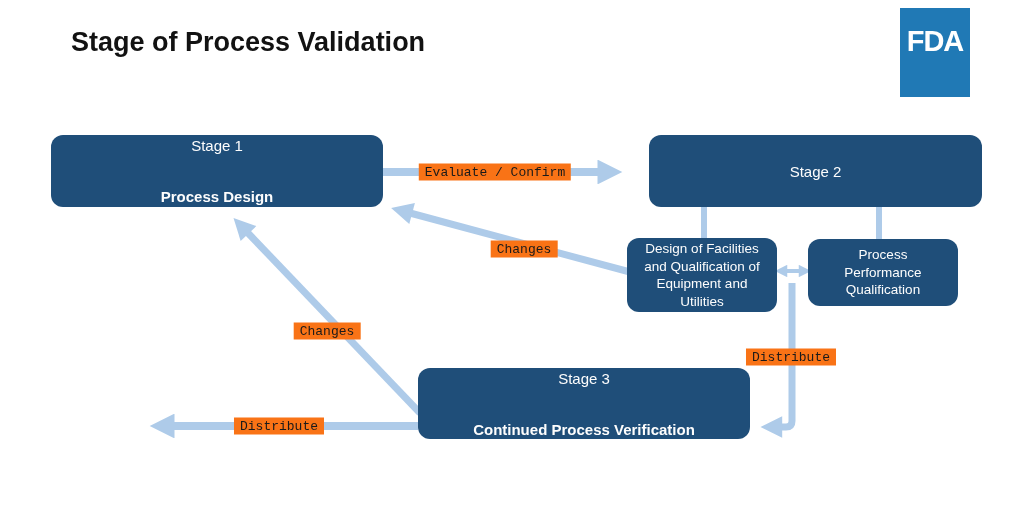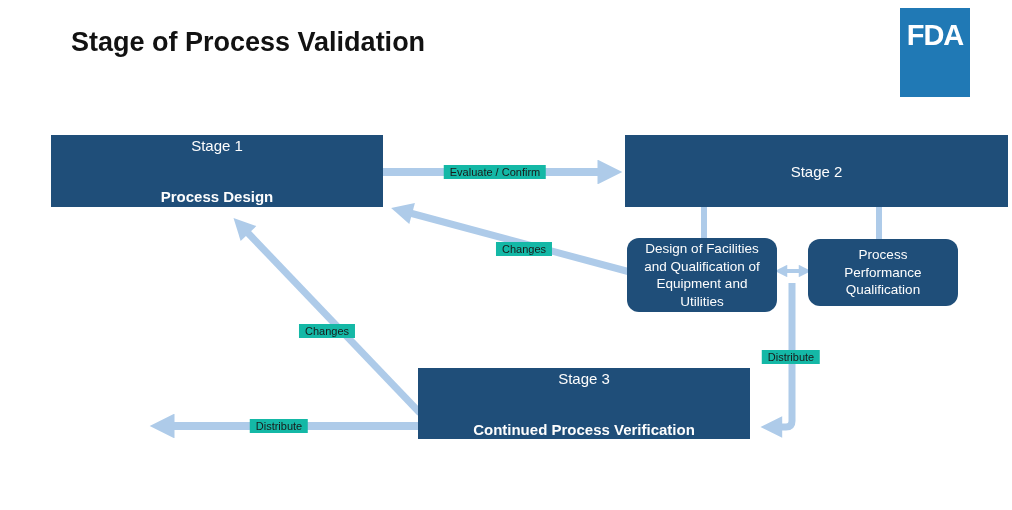--- a/index.html
+++ b/index.html
@@ -18,44 +18,44 @@
   .page-title{
     position:absolute;left:71px;top:27px;
     font-size:27px;font-weight:700;color:#121212;letter-spacing:0px;
   }
   .fda-logo{
     position:absolute;left:900px;top:8px;width:70px;height:89px;
     background:var(--logo-blue);
     display:flex;justify-content:center;align-items:flex-start;
   }
   .fda-logo-text{
-    color:#ffffff;font-weight:700;font-size:29px;letter-spacing:-1px;margin-top:11px;
+    color:#ffffff;font-weight:700;font-size:29px;letter-spacing:-1px;margin-top:17px;
   }
   .connector-layer{position:absolute;left:0;top:0;z-index:1;}
   .connector-layer .edge{stroke:var(--arrow);fill:none;}
   .connector-layer .head{fill:var(--arrow);}
   .node{
     position:absolute;z-index:2;background:var(--node-fill);
-    border-radius:0;color:var(--node-text);
+    border-radius:12px;color:var(--node-text);
     display:flex;flex-direction:column;justify-content:center;align-items:center;
     text-align:center;
     gap:32px;
   }
   .node .subtitle{font-size:15px;line-height:19px;font-weight:400;}
   .node .maintitle{font-size:15px;line-height:19px;font-weight:700;}
   .subnode{
     position:absolute;z-index:2;background:var(--node-fill);
     border-radius:12px;color:var(--node-text);
     display:flex;justify-content:center;align-items:center;text-align:center;
   }
   .subnode .subtext{font-size:13.5px;line-height:17.5px;font-weight:400;}
   .edge-label{
     position:absolute;z-index:3;transform:translate(-50%,-50%);
-    background:#14b8a6;padding:1px 6px;white-space:nowrap;
-    font-size:11px;color:#1a1a1a;
+    background:#f97316;padding:1px 6px;white-space:nowrap;
+    font-size:13px;color:#1a1a1a;font-family:Liberation Mono, monospace;
   }
 </style>
 </head>
 <body>
 
 <div class="canvas">
 
   <div class="page-title">Stage of Process Validation</div>
 
   <div class="fda-logo">
@@ -76,21 +76,21 @@
     <path class="edge" stroke-width="6" d="M704 207 V238"></path>
     <path class="edge" stroke-width="6" d="M879 207 V239"></path>
     <path class="edge" stroke-width="4" marker-start="url(#ah)" marker-end="url(#ah)" d="M786 271 H800"></path>
   </svg>
 
   <div class="node" style="left:51px;top:135px;width:332px;height:72px;">
     <div class="subtitle">Stage 1</div>
     <div class="maintitle">Process Design</div>
   </div>
 
-  <div class="node" style="left:625px;top:135px;width:383px;height:72px;">
+  <div class="node" style="left:649px;top:135px;width:333px;height:72px;">
     <div class="subtitle">Stage 2</div>
   </div>
 
   <div class="node" style="left:418px;top:368px;width:332px;height:71px;">
     <div class="subtitle">Stage 3</div>
     <div class="maintitle">Continued Process Verification</div>
   </div>
 
   <div class="subnode" style="left:627px;top:238px;width:150px;height:74px;padding:16px 10px;">
     <div class="subtext">Design of Facilities and Qualification of Equipment and Utilities</div>

